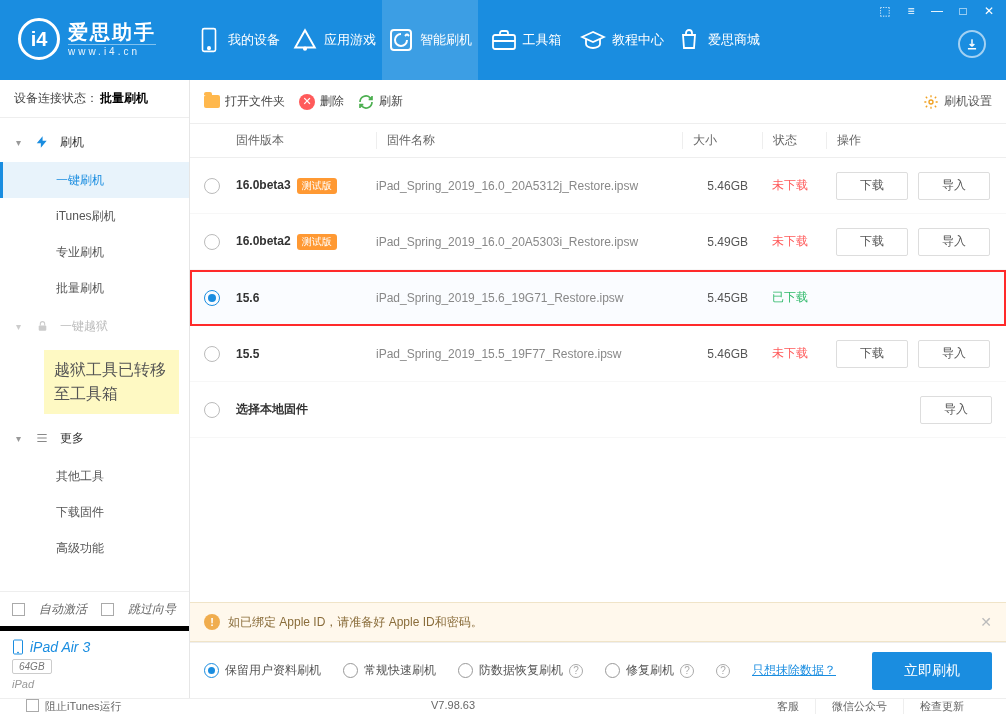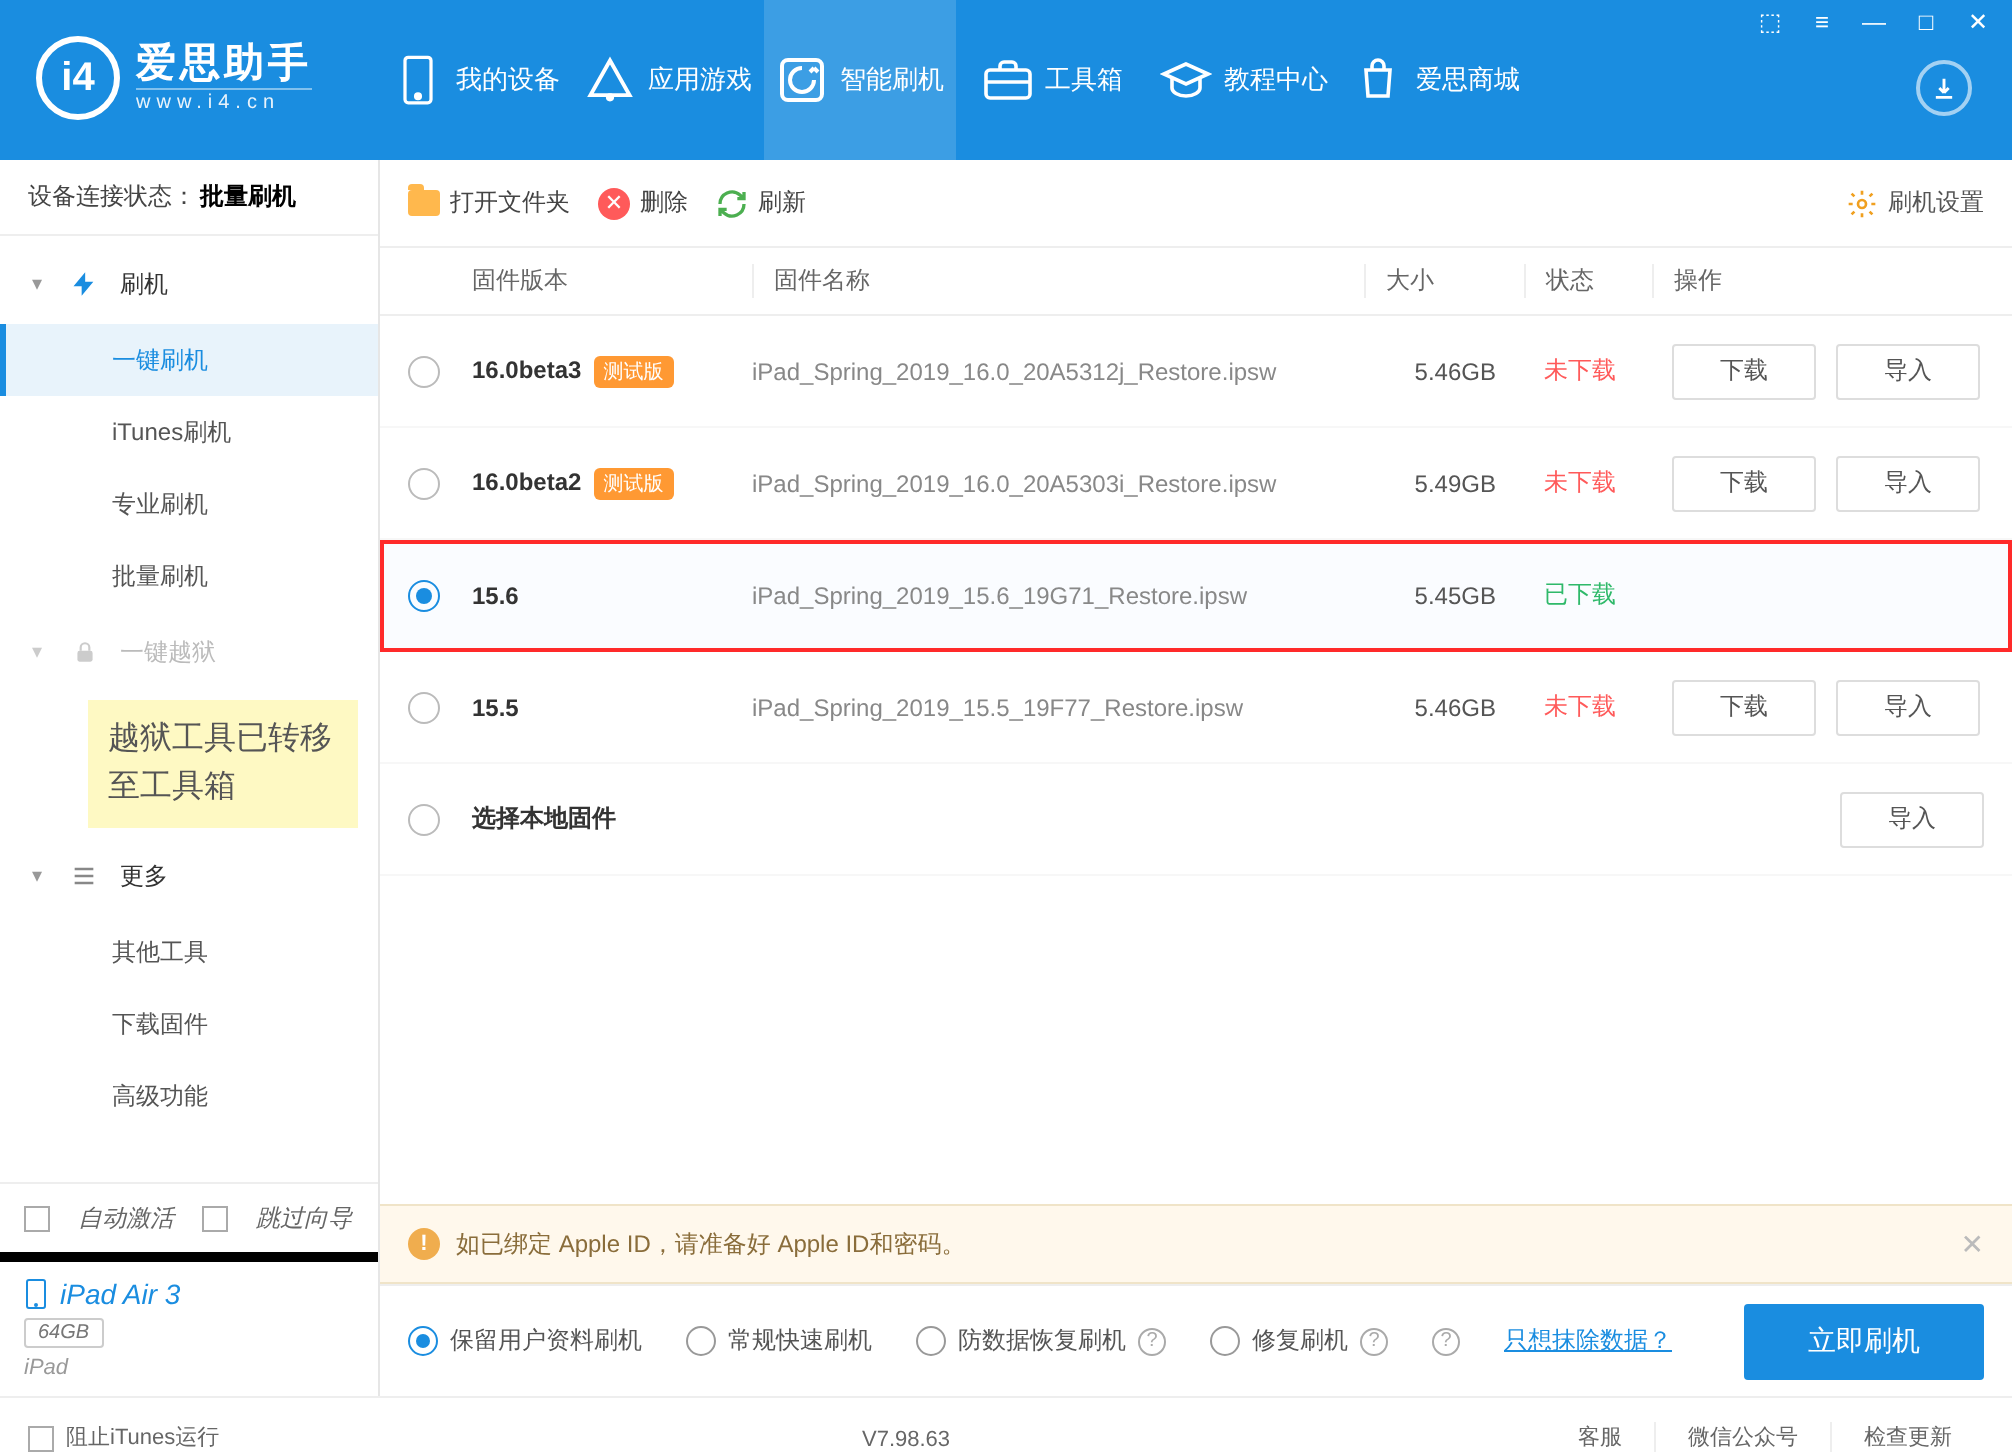--- a/index.html
+++ b/index.html
@@ -78,21 +78,21 @@
 .ic-warn { width:16px; height:16px; background:#f0ad4e; border-radius:50%; color:#fff; display:flex; align-items:center; justify-content:center; font-size:11px; font-weight:bold; }
 
 .flashopts { height:56px; border-top:1px solid #eee; display:flex; align-items:center; padding:0 14px; gap:22px; }
 .fopt { display:flex; align-items:center; gap:6px; color:#555; cursor:pointer; }
 .radio2 { width:15px; height:15px; border:1.5px solid #999; border-radius:50%; display:flex; align-items:center; justify-content:center; }
 .radio2.on { border-color:#1a8de0; } .radio2.on::after{content:"";width:7px;height:7px;background:#1a8de0;border-radius:50%;}
 .qmark { width:14px; height:14px; border:1px solid #aaa; border-radius:50%; color:#aaa; display:flex; align-items:center; justify-content:center; font-size:10px; }
 .linkish { color:#1a8de0; text-decoration:underline; cursor:pointer; }
 .flash-btn { margin-left:auto; width:120px; height:38px; background:#1a8de0; color:#fff; display:flex; align-items:center; justify-content:center; font-size:14px; cursor:pointer; border-radius:2px; }
 
-.footer { height:28px; border-top:1px solid #eee; display:flex; align-items:flex-end; padding:0 14px; font-size:11px; color:#666; }
+.footer { height:28px; border-top:1px solid #eee; display:flex; align-items:flex-start; padding:0 26px; font-size:11px; color:#666; }
 .footer .chk { margin-right:6px; }
 .footer .ver { position:absolute; left:50%; transform:translateX(-120px);margin-left:48px; }
 .footer { position:relative; }
 .footer .flinks { margin-left:auto; display:flex; }
 .footer .flinks span { padding:0 16px; border-left:1px solid #eee; cursor:pointer; }
 .footer .flinks span:first-child { border-left:none; }
 
 svg { display:block; }
 </style>
 </head>

